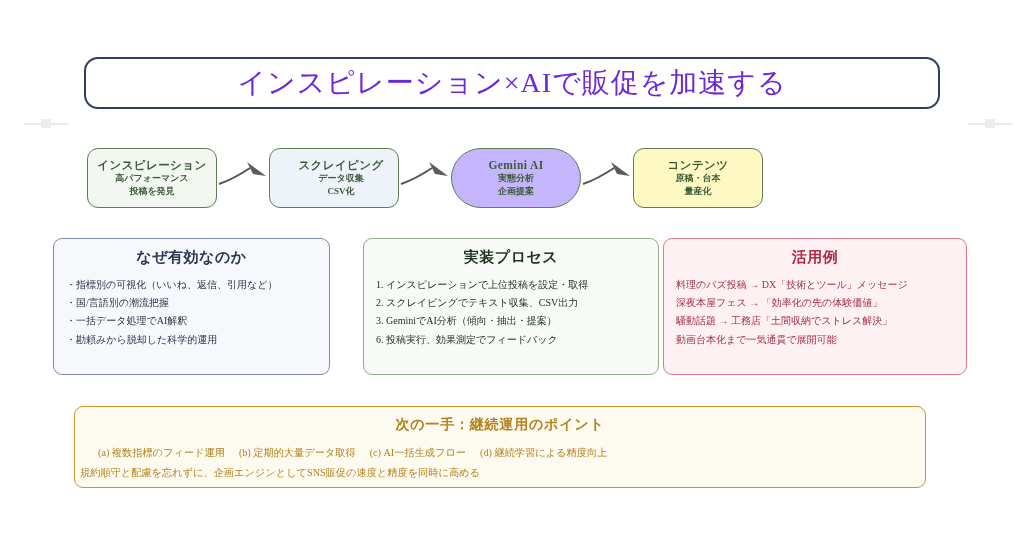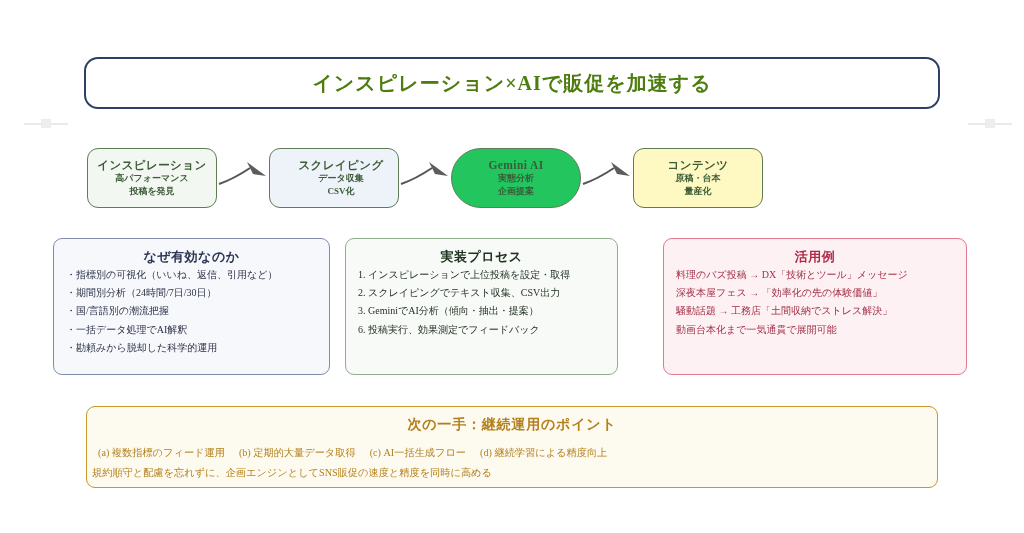--- a/index.html
+++ b/index.html
@@ -29,23 +29,23 @@
     height: 52px;
     border: 2px solid #2f3f63;
     border-radius: 14px;
     box-sizing: border-box;
     display: flex;
     align-items: center;
     justify-content: center;
     background: #ffffff;
   }
   .title-text {
-    font-size: 20px;
-    font-weight: bold;
-    color: #4d7c0f;
+    font-size: 28px;
+    font-weight: normal;
+    color: #6d28d9;
     letter-spacing: 1px;
     white-space: nowrap;
   }
 
   
   .deco {
     position: absolute;
     width: 44px;
     height: 10px;
     background: transparent;
@@ -101,21 +101,21 @@
   }
   .step-line {
     font-size: 9px;
     font-weight: bold;
     color: #3c5c38;
     line-height: 1.35;
     white-space: nowrap;
   }
   .step-1 { left: 54px;  background: #f3f7f1; }
   .step-2 { left: 236px; background: #eef3fa; padding-left: 18px; }
-  .step-3 { left: 418px; background: #22c55e; border-radius: 30px; }
+  .step-3 { left: 418px; background: #c4b5fd; border-radius: 30px; }
   .step-4 { left: 600px; background: #fef9c3; text-align: center; }
 
   .arrow {
     position: absolute;
     top: 6px;
     width: 60px;
     height: 42px;
   }
   .arrow-1 { left: 184px; }
   .arrow-2 { left: 366px; }
@@ -127,61 +127,62 @@
     top: 238px;
     height: 137px;
     border-radius: 9px;
     border-width: 1.6px;
     border-style: solid;
     box-sizing: border-box;
     padding: 9px 12px 8px 12px;
   }
   .panel-head {
     text-align: center;
-    font-size: 13px;
+    font-size: 15px;
     font-weight: bold;
+    margin-bottom: 9px;
     letter-spacing: 0.5px;
   }
   .panel-body {
     font-size: 10px;
     line-height: 1.82;
   }
   .panel-body .row { white-space: nowrap; }
 
   .panel-why {
     left: 53px;
     width: 277px;
     border-color: #7f8cab;
     background: #f7f8fc;
   }
   .panel-why .panel-head { color: #2c3654; }
   .panel-why .panel-body { color: #2b3146; }
 
   .panel-proc {
-    left: 345px;
-    width: 273px;
+    left: 363px;
+    width: 296px;
     border-color: #8fae8c;
     background: #f8faf7;
   }
   .panel-proc .panel-head { color: #1f3320; }
   .panel-proc .panel-body { color: #233224; }
 
   .panel-use {
     left: 663px;
     width: 304px;
     border-color: #e1798f;
     background: #fdf1f3;
   }
   .panel-use .panel-head { color: #b02a45; }
   .panel-use .panel-body { color: #a33048; }
 
   
   .panel-next {
     position: absolute;
-    left: 86px;
+    left: 74px;
     top: 406px;
     width: 852px;
     height: 82px;
     border: 1.8px solid #c9962a;
     border-radius: 9px;
     background: #fdfaf0;
     box-sizing: border-box;
     display: flex;
     flex-direction: column;
     align-items: center;
@@ -194,21 +195,21 @@
     color: #b4801c;
     letter-spacing: 0.8px;
     margin-bottom: 9px;
   }
   .next-line {
     font-size: 10.2px;
     color: #b4801c;
     line-height: 2.0;
     white-space: nowrap;
   }
-  .next-items { width: 100%; padding-left: 11px; box-sizing: border-box; }
+  .next-items { width: 100%; padding-left: 23px; box-sizing: border-box; }
   .next-note  { width: 100%; padding-left: 5px; box-sizing: border-box; }
   .next-items span { margin-right: 14px; }
 </style>
 </head>
 <body>
 
 <div class="canvas">
 
   <div class="title-banner">
     <div class="title-text">インスピレーション×AIで販促を加速する</div>
@@ -256,21 +257,20 @@
       <div class="step-title">コンテンツ</div>
       <div class="step-line">原稿・台本</div>
       <div class="step-line">量産化</div>
     </div>
   </div>
 
   <div class="panel panel-why">
     <div class="panel-head">なぜ有効なのか</div>
     <div class="panel-body">
       <div class="row">・指標別の可視化（いいね、返信、引用など）</div>
-      <div class="row">・期間別分析（24時間/7日/30日）</div>
       <div class="row">・国/言語別の潮流把握</div>
       <div class="row">・一括データ処理でAI解釈</div>
       <div class="row">・勘頼みから脱却した科学的運用</div>
     </div>
   </div>
 
   <div class="panel panel-proc">
     <div class="panel-head">実装プロセス</div>
     <div class="panel-body">
       <div class="row">1. インスピレーションで上位投稿を設定・取得</div>

